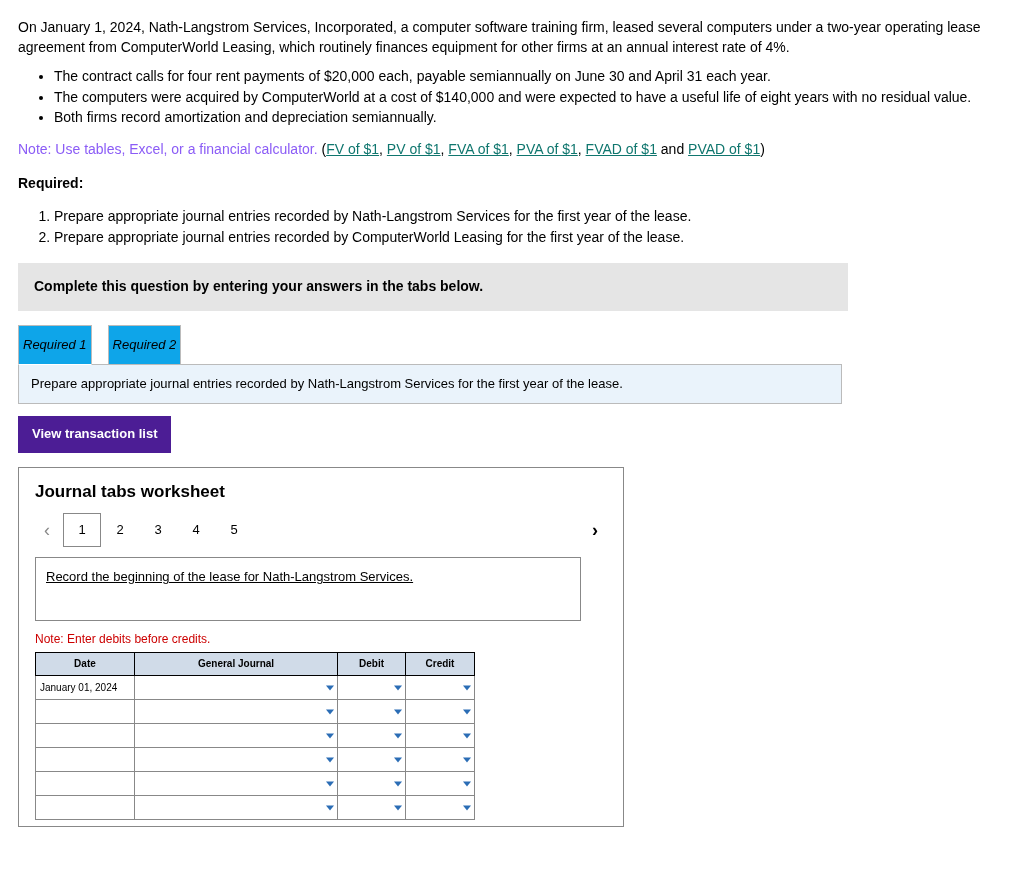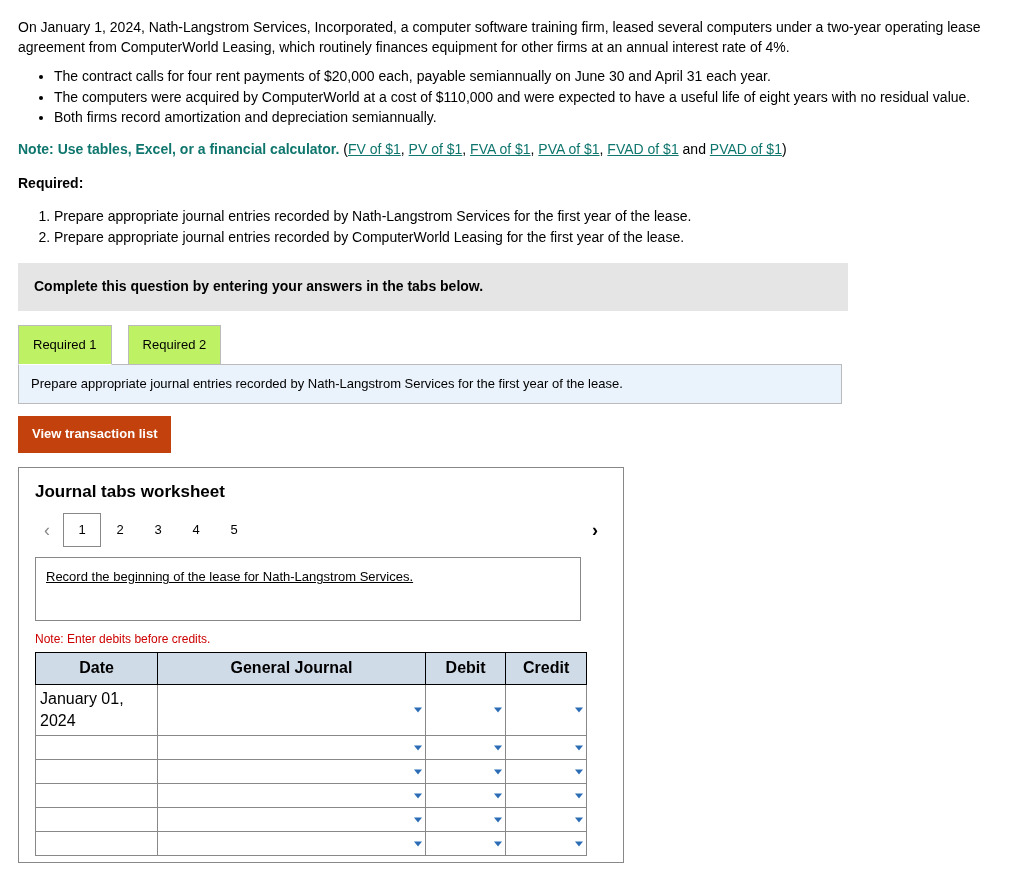--- a/index.html
+++ b/index.html
@@ -7,61 +7,62 @@
     font-size: 14px;
     color: #000;
     margin: 0;
     padding: 18px;
     background: #fff;
     line-height: 1.4;
   }
   .problem-text { margin-bottom: 10px; }
   ul { margin: 6px 0 12px 0; padding-left: 36px; }
   ul li { margin: 1px 0; list-style: disc; }
-  .note-red { color: #0f766e; font-weight: bold; }
+  .note-red { color: #8b5cf6; font-weight: normal; }
   .link-blue { color: #0f766e; }
   .bold { font-weight: bold; }
   ol { margin: 4px 0 16px 0; padding-left: 36px; }
   ol li { margin: 1px 0; }
 
   .banner {
     background: #e5e5e5;
     font-weight: bold;
     padding: 14px 16px;
     margin-top: 12px;
     width: 798px;
   }
 
   .tabs-row {
     margin-top: 14px;
     display: flex;
   }
   .tab {
     border: 1px solid #bbb;
-    padding: 10px 14px;
-    font-size: 13px;
-    background: #bef264;
+    padding: 10px 4px;
+    font-size: 13px;
+    background: #0ea5e9;
     cursor: pointer;
+    font-style: italic;
   }
   .tab.active { border-bottom: 1px solid #fff; position: relative; z-index: 2; }
   .tab + .tab { margin-left: 16px; }
 
   .instruction-box {
     width: 798px;
     background: #eaf3fb;
     border: 1px solid #bbb;
     padding: 10px 12px;
     margin-top: -1px;
     font-size: 13px;
   }
   .instruction-box .red { color: #c00; }
 
   .view-btn {
     display: inline-block;
-    background: #c2410c;
+    background: #4c1d95;
     color: #fff;
     font-weight: bold;
     font-size: 13px;
     padding: 9px 14px;
     margin-top: 12px;
     cursor: pointer;
   }
 
   .worksheet {
     border: 1px solid #888;
@@ -89,22 +90,22 @@
     padding: 10px 10px 34px 10px;
     font-size: 13px;
     margin-bottom: 10px;
     text-decoration: underline;
   }
 
   .credit-note { color: #c00; font-size: 12px; margin: 6px 0 4px 0; }
 
   table.je {
     border-collapse: collapse;
-    width: 552px;
-    font-size: 16px;
+    width: 440px;
+    font-size: 10px;
   }
   table.je th {
     background: #d0dbe8;
     border: 1px solid #000;
     padding: 4px 6px;
     font-weight: bold;
     text-align: center;
   }
   table.je td {
     border: 1px solid #888;
@@ -129,21 +130,21 @@
 </style>
 </head>
 <body>
 
 
 
 <div class="problem-text">On January 1, 2024, Nath-Langstrom Services, Incorporated, a computer software training firm, leased several computers under a two-year operating lease agreement from ComputerWorld Leasing, which routinely finances equipment for other firms at an annual interest rate of 4%.</div>
 
 <ul>
   <li>The contract calls for four rent payments of $20,000 each, payable semiannually on June 30 and April 31 each year.</li>
-  <li>The computers were acquired by ComputerWorld at a cost of $110,000 and were expected to have a useful life of eight years with no residual value.</li>
+  <li>The computers were acquired by ComputerWorld at a cost of $140,000 and were expected to have a useful life of eight years with no residual value.</li>
   <li>Both firms record amortization and depreciation semiannually.</li>
 </ul>
 
 <div>
   <span class="note-red">Note: Use tables, Excel, or a financial calculator. </span><span>(</span><a href="#" class="link-blue">FV of $1</a><span>, </span><a href="#" class="link-blue">PV of $1</a><span>, </span><a href="#" class="link-blue">FVA of $1</a><span>, </span><a href="#" class="link-blue">PVA of $1</a><span>, </span><a href="#" class="link-blue">FVAD of $1</a><span> and </span><a href="#" class="link-blue">PVAD of $1</a><span>)</span>
 </div>
 
 <p class="bold">Required:</p>
 <ol>
   <li>Prepare appropriate journal entries recorded by Nath-Langstrom Services for the first year of the lease.</li>

